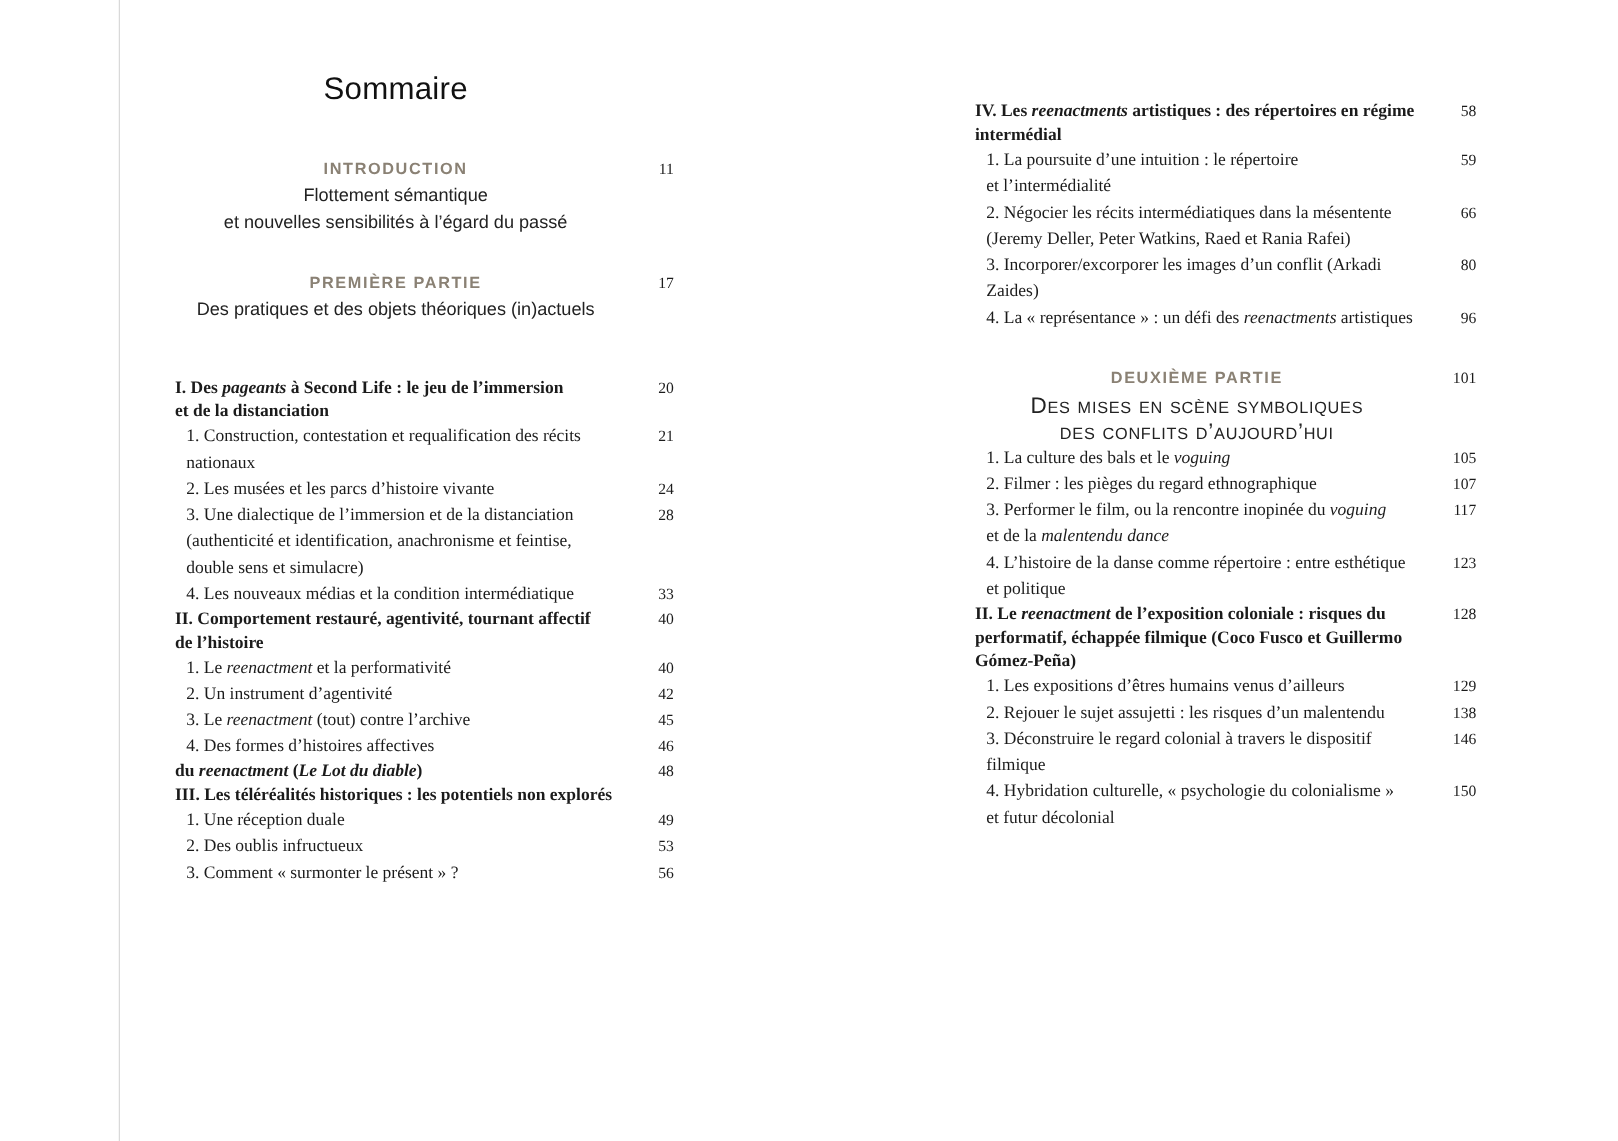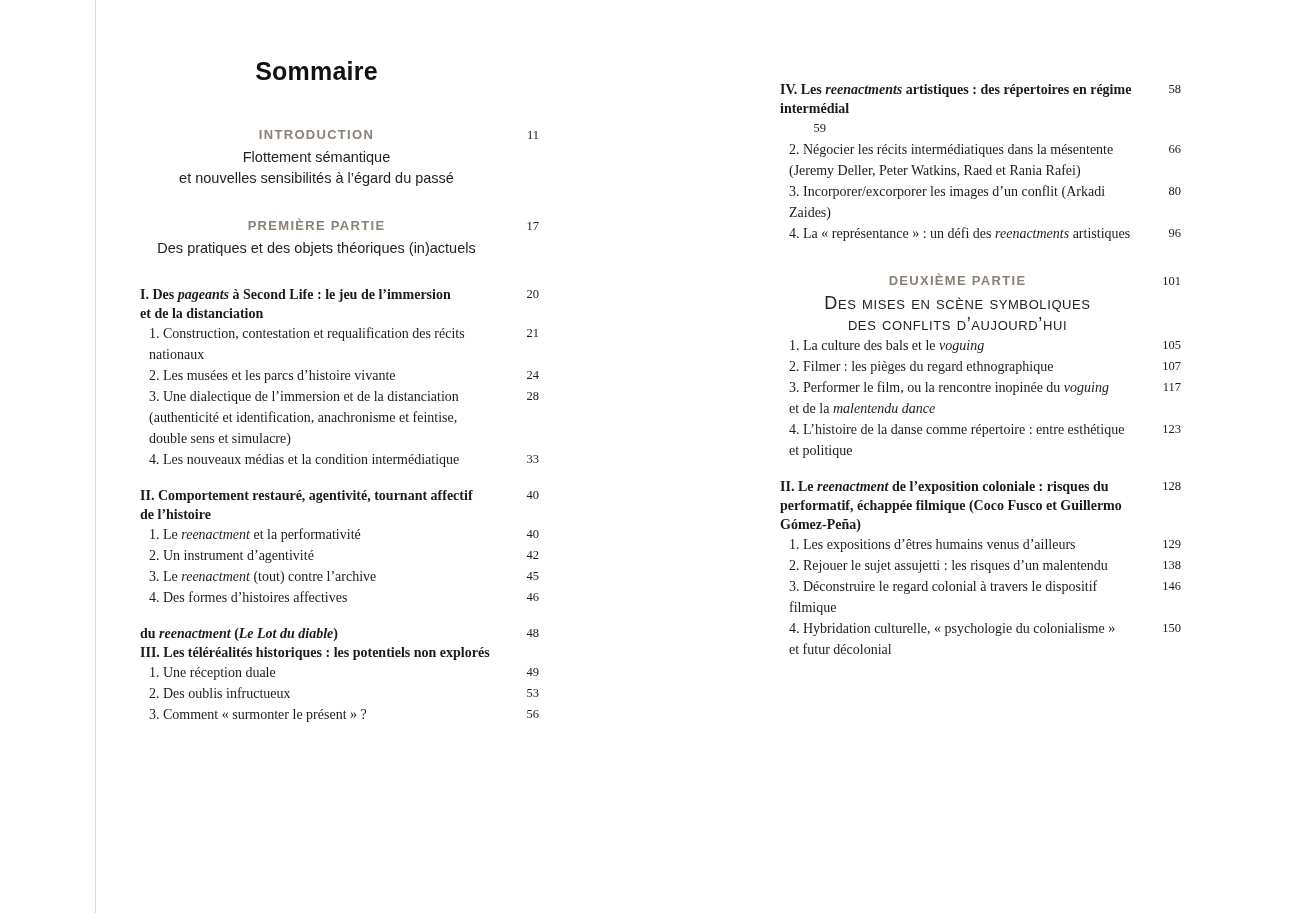--- a/index.html
+++ b/index.html
@@ -18,41 +18,41 @@
   .col-right { left: 780px; top: 80px; width: 401px; }
 
   .row { display: flex; align-items: flex-start; }
   .row-text { flex: 1 1 auto; min-width: 0; }
   .row-page { flex: 0 0 46px; text-align: right; font-size: 12.5px; line-height: 21px; color: var(--text, #1b1b1b); }
   .center { text-align: center; }
   .line { white-space: nowrap; }
 
   .doc_title { margin-bottom: 40px; }
   .doc_title .row-text {
-    font-family: "Liberation Sans", sans-serif; font-weight: 700;
+    font-family: "Liberation Sans", sans-serif; font-weight: 400;
     font-size: 25px; letter-spacing: 0.2px; color: #111111; line-height: 30px;
   }
 
   .part_label { margin-top: 28px; }
   .part_label .row-text {
     font-family: "Liberation Sans", sans-serif; font-weight: 700;
     font-size: 13px; letter-spacing: 1.3px; line-height: 18px;
     color: var(--part-label, #8a8174);
   }
   .part_label .row-page { line-height: 18px; }
 
   .part_subtitle { margin-top: 3px; }
   .part_subtitle .row-text {
     font-family: "Liberation Sans", sans-serif; font-weight: 400;
     font-size: 14.5px; line-height: 21px; color: #222222;
   }
   .part_subtitle.smallcaps .row-text { font-variant: small-caps; letter-spacing: 0.6px; font-size: 18px; }
 
-  .entry { margin-top: 16px; }
-  .part_subtitle + .entry { margin-top: 26px; }
+  .entry { }
+  .part_subtitle + .entry { margin-top: 42px; }
   .entry .row-text { font-weight: 700; font-size: 14px; line-height: 19px; }
   .entry .row-page { line-height: 19px; }
 
   .sub .row-text { font-size: 14px; line-height: 21px; padding-left: 9px; }
   .sub .row-page { line-height: 21px; text-align: right; }
 
   .col > .row:first-child { margin-top: 0; }
   i { font-style: italic; }
 </style>
 </head>
@@ -179,20 +179,24 @@
     </div>
   <div class="col col-right">
       <div class="row entry">
         <div class="row-text">
           <div class="line"><span>IV. Les </span><i>reenactments</i><span> artistiques : des répertoires en régime</span></div>
           <div class="line"><span>intermédial</span></div>
         </div>
         <div class="row-page">58</div>
       </div>
       <div class="row sub">
+        <div class="row-text">
+          <div class="line"><span>1. La poursuite d’une intuition : le répertoire</span></div>
+          <div class="line"><span>et l’intermédialité</span></div>
+        </div>
         <div class="row-page">59</div>
       </div>
       <div class="row sub">
         <div class="row-text">
           <div class="line"><span>2. Négocier les récits intermédiatiques dans la mésentente</span></div>
           <div class="line"><span>(Jeremy Deller, Peter Watkins, Raed et Rania Rafei)</span></div>
         </div>
         <div class="row-page">66</div>
       </div>
       <div class="row sub">

